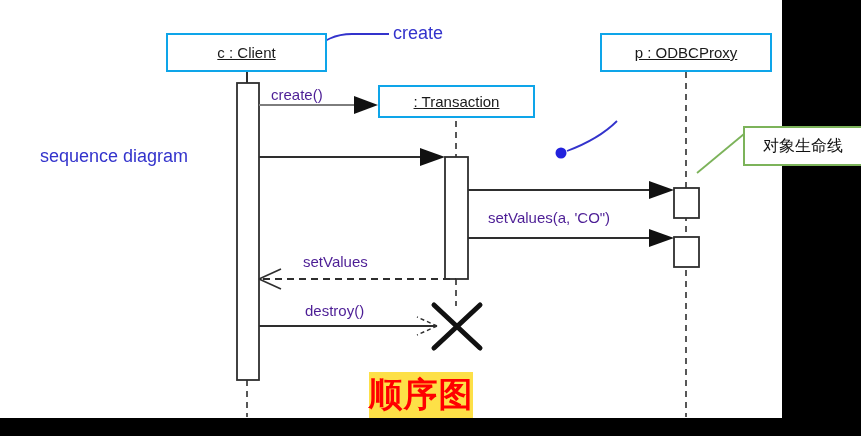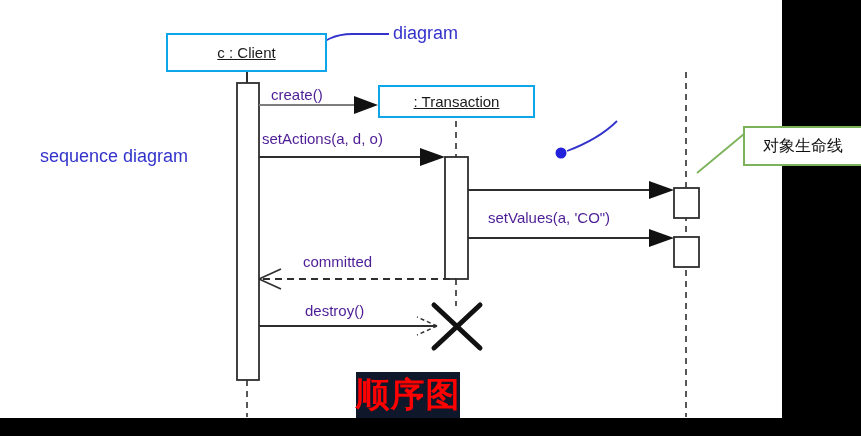--- a/index.html
+++ b/index.html
@@ -23,22 +23,22 @@
   .bluelabel{
     position:absolute;z-index:4;font-size:18px;color:#3333cc;white-space:nowrap;
   }
   #callout-box{
     position:absolute;z-index:4;left:743px;top:126px;width:116px;height:36px;
     background:#fff;border:2px solid #7cb35a;
     display:flex;align-items:center;justify-content:center;
     font-size:16px;color:#111;white-space:nowrap;
   }
   #title-banner{
-    position:absolute;z-index:4;left:356px;top:372px;width:104px;height:46px;
-    background:#0f172a;display:flex;align-items:center;justify-content:center;
+    position:absolute;z-index:4;left:369px;top:372px;width:104px;height:46px;
+    background:#fde047;display:flex;align-items:center;justify-content:center;
     font-size:34px;font-weight:bold;color:#ff0000;letter-spacing:1px;white-space:nowrap;
   }
 </style>
 </head>
 <body>
 
 <div id="stage">
 
   <div class="bar" id="bar-right"></div>
   <div class="bar" id="bar-bottom"></div>
@@ -109,28 +109,30 @@
 
     <line x1="697" y1="173" x2="744" y2="134" stroke="#7cb35a" stroke-width="1.8"></line>
   </svg>
 
   <div class="objbox" style="left:166px;top:33px;width:157px;height:35px;">
     <span>c : Client</span>
   </div>
   <div class="objbox" style="left:378px;top:85px;width:153px;height:29px;">
     <span>: Transaction</span>
   </div>
+  <div class="objbox" style="left:600px;top:33px;width:168px;height:35px;">
+    <span>p : ODBCProxy</span>
+  </div>
 
   <div class="msglabel" style="left:271px;top:86px;">create()</div>
-  <div class="msglabel" style="left:262px;top:130px;">setActions(a, d, o)</div>
   <div class="msglabel" style="left:488px;top:209px;">setValues(a, 'CO")</div>
-  <div class="msglabel" style="left:303px;top:253px;">committed</div>
+  <div class="msglabel" style="left:303px;top:253px;">setValues</div>
   <div class="msglabel" style="left:305px;top:302px;">destroy()</div>
 
-  <div class="bluelabel" style="left:393px;top:23px;">diagram</div>
+  <div class="bluelabel" style="left:393px;top:23px;">create</div>
   <div class="bluelabel" style="left:28px;top:146px;margin-left:12px;">sequence diagram</div>
 
   <div id="callout-box">
     <span>对象生命线</span>
   </div>
 
   <div id="title-banner">
     <span>顺序图</span>
   </div>
 

